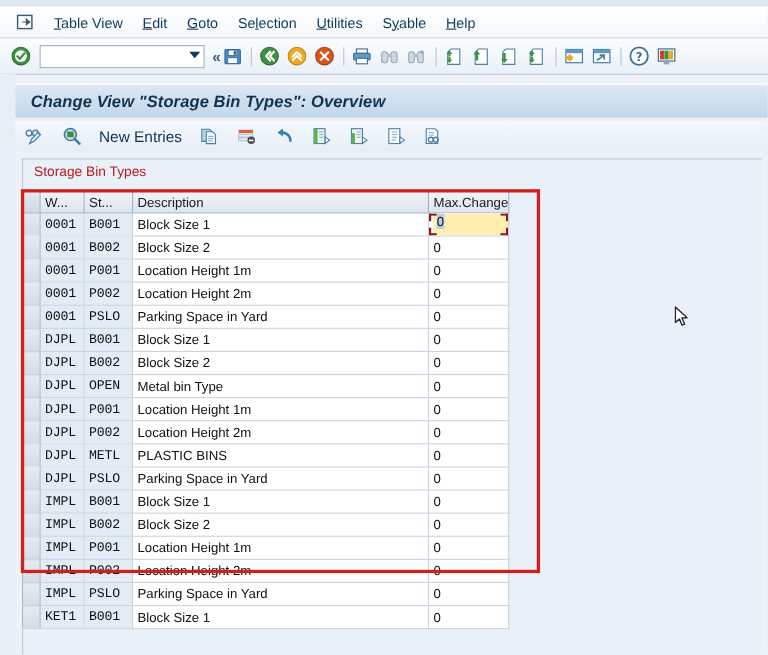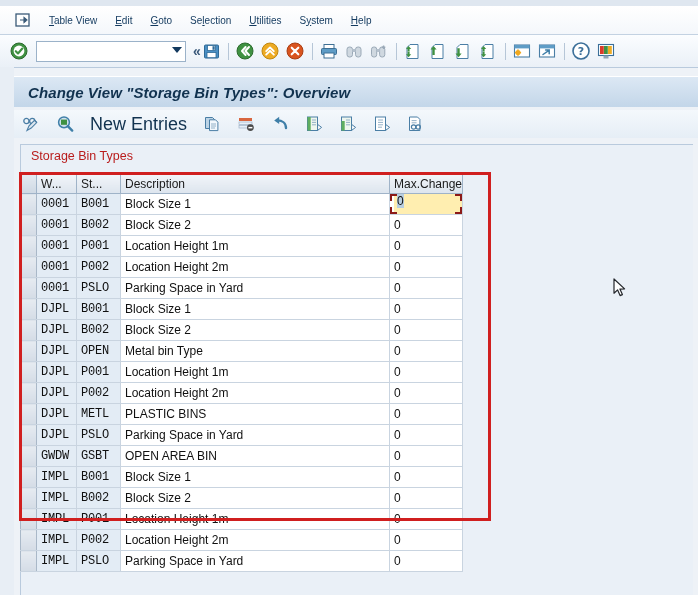--- a/index.html
+++ b/index.html
@@ -16,21 +16,21 @@
     position:absolute;left:0;top:6px;width:698px;height:28px;
     background:linear-gradient(#ffffff,#f4f7fb);
     border-bottom:1px solid #c3d2e2;
     display:flex;align-items:center;
   }
   .menu-sys-icon{
     width:26px;height:26px;margin-left:10px;margin-right:4px;
     display:flex;align-items:center;justify-content:center;
   }
   .menu-item{
-    padding:3px 9px;font-size:10px;color:#12395e;white-space:nowrap;cursor:default;
+    padding:3px 9px;font-size:13px;color:#12395e;white-space:nowrap;cursor:default;
   }
   .menu-item u{text-decoration:underline;}
 
   
   .toolbar{
     position:absolute;left:0;top:35px;width:698px;height:32px;
     background:linear-gradient(#fbfdff,#eaf0f7);
     border-bottom:1px solid #b9cadd;
     display:flex;align-items:center;
   }
@@ -72,21 +72,21 @@
   .apptoolbar{
     position:absolute;left:14px;top:110px;width:684px;height:28px;
     background:linear-gradient(#f4f8fc,#e6eef6);
     display:flex;align-items:center;
   }
   .at-btn{
     height:24px;min-width:24px;display:flex;align-items:center;justify-content:center;
     padding:0 3px;margin:0 2px;
   }
   .at-text{
-    font-size:18px;color:#11324f;padding:0 8px;height:22px;display:flex;align-items:center;
+    font-size:14px;color:#11324f;padding:0 8px;height:22px;display:flex;align-items:center;
   }
 
   
   .groupbox{
     position:absolute;left:20px;top:144px;width:672px;height:452px;
     background:#eaf0f7;border-top:1px solid #b9cadd;border-left:1px solid #b9cadd;
   }
   .group-title{
     position:absolute;left:10px;top:4px;font-size:12.5px;color:#b91c1c;
   }
@@ -169,21 +169,21 @@
         <rect x="2" y="2" width="13" height="12" fill="#ffffff" stroke="#3b5a78" stroke-width="1.3"></rect>
         <path d="M5 5 h7 v6 h-7 z" fill="none"></path>
         <path d="M6 8 h6 M10 5.5 l3 2.5 l-3 2.5 z" fill="#3b5a78" stroke="#3b5a78" stroke-width="1.1"></path>
       </svg>
     </div>
     <div class="menu-item"><u>T</u><span>able View</span></div>
     <div class="menu-item"><u>E</u><span>dit</span></div>
     <div class="menu-item"><u>G</u><span>oto</span></div>
     <div class="menu-item">Se<u>l</u><span>ection</span></div>
     <div class="menu-item"><u>U</u><span>tilities</span></div>
-    <div class="menu-item">S<u>y</u><span>stem</span></div>
+    <div class="menu-item">S<u>y</u><span>able</span></div>
     <div class="menu-item"><u>H</u><span>elp</span></div>
   </div>
 
   <div class="toolbar">
     <div class="tb-ok">
       <svg width="18" height="18" viewBox="0 0 18 18">
         <circle cx="9" cy="9" r="8" fill="#3f9142" stroke="#2c6b2e" stroke-width="1"></circle>
         <circle cx="9" cy="9" r="5.4" fill="#ffffff"></circle>
         <path d="M5.8 9.2 l2.2 2.3 l4.3 -5" fill="none" stroke="#3f9142" stroke-width="2.1" stroke-linecap="round" stroke-linejoin="round"></path>
       </svg>
@@ -500,27 +500,20 @@
           </tr>
           <tr>
             <td class="sel"></td>
             <td class="key">DJPL</td>
             <td class="key">PSLO</td>
             <td>Parking Space in Yard</td>
             <td class="depth">0</td>
           </tr>
           <tr>
             <td class="sel"></td>
-            <td class="key">GWDW</td>
-            <td class="key">GSBT</td>
-            <td>OPEN AREA BIN</td>
-            <td class="depth">0</td>
-          </tr>
-          <tr>
-            <td class="sel"></td>
             <td class="key">IMPL</td>
             <td class="key">B001</td>
             <td>Block Size 1</td>
             <td class="depth">0</td>
           </tr>
           <tr>
             <td class="sel"></td>
             <td class="key">IMPL</td>
             <td class="key">B002</td>
             <td>Block Size 2</td>
@@ -538,20 +531,27 @@
             <td class="key">IMPL</td>
             <td class="key">P002</td>
             <td>Location Height 2m</td>
             <td class="depth">0</td>
           </tr>
           <tr>
             <td class="sel"></td>
             <td class="key">IMPL</td>
             <td class="key">PSLO</td>
             <td>Parking Space in Yard</td>
+            <td class="depth">0</td>
+          </tr>
+          <tr>
+            <td class="sel"></td>
+            <td class="key">KET1</td>
+            <td class="key">B001</td>
+            <td>Block Size 1</td>
             <td class="depth">0</td>
           </tr>
         </tbody>
     </table>
   </div>
 
   <div class="annobox"></div>
 
   <div class="cursor" style="left: 613px; top: 278px;">
     <svg width="14" height="20" viewBox="0 0 14 20">

